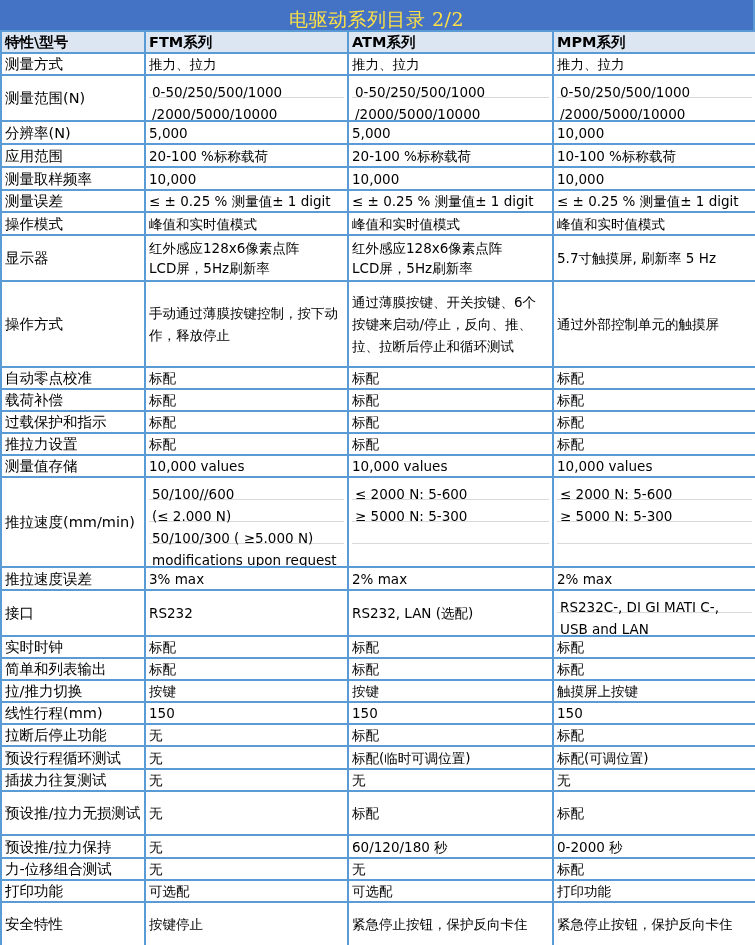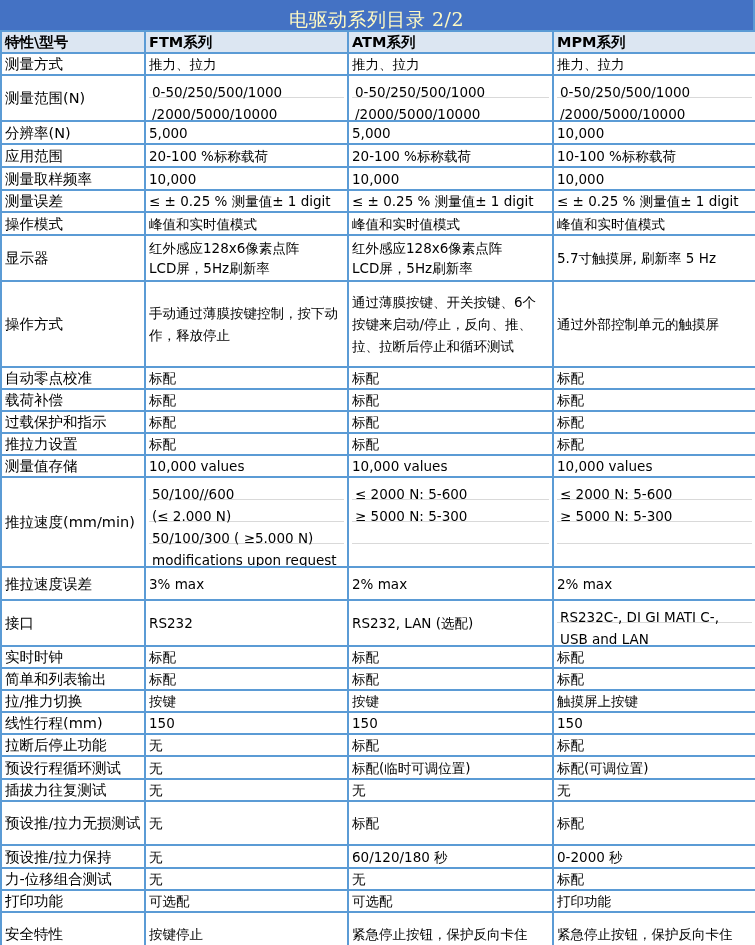--- a/index.html
+++ b/index.html
@@ -1,21 +1,21 @@
 <!DOCTYPE html>
 <html><head>
 <meta charset="utf-8">
 <style>
   * { box-sizing: border-box; margin: 0; padding: 0; }
   html, body { width: 755px; height: 945px; background: #ffffff; overflow: hidden; }
   body { font-family: "DejaVu Sans", "Liberation Sans", sans-serif; color: #000; }
   .sheet { position: relative; width: 755px; height: 945px; }
   .title-bar {
     position: absolute; left: 0; top: 0; width: 755px; height: 40px;
-    background: #4472c4; color: #fef9c3;
+    background: #4472c4; color: #fde047;
     display: flex; align-items: center; justify-content: center;
     font-family: "DejaVu Serif", "Liberation Serif", serif;
     font-size: 19px; letter-spacing: 0.5px;
     border-right: 2px solid #5b9bd5;
   }
   table.spec {
     position: absolute; left: 0; top: 30px;
     width: 755px; border-collapse: collapse; table-layout: fixed;
   }
   table.spec col.c0 { width: 144px; }
@@ -204,21 +204,21 @@
           <div class="line"></div>
         </td>
         <td class="multi">
           <div class="line">≤ 2000 N: 5-600</div>
           <div class="line">≥ 5000 N: 5-300</div>
           <div class="line"></div>
           <div class="line"></div>
         </td>
       </tr>
 
-      <tr style="height:33px">
+      <tr style="height:23px">
         <td class="label">推拉速度误差</td>
         <td>3% max</td>
         <td>2% max</td>
         <td>2% max</td>
       </tr>
 
       <tr style="height:45px">
         <td class="label">接口</td>
         <td>RS232</td>
         <td>RS232, LAN (选配)</td>

